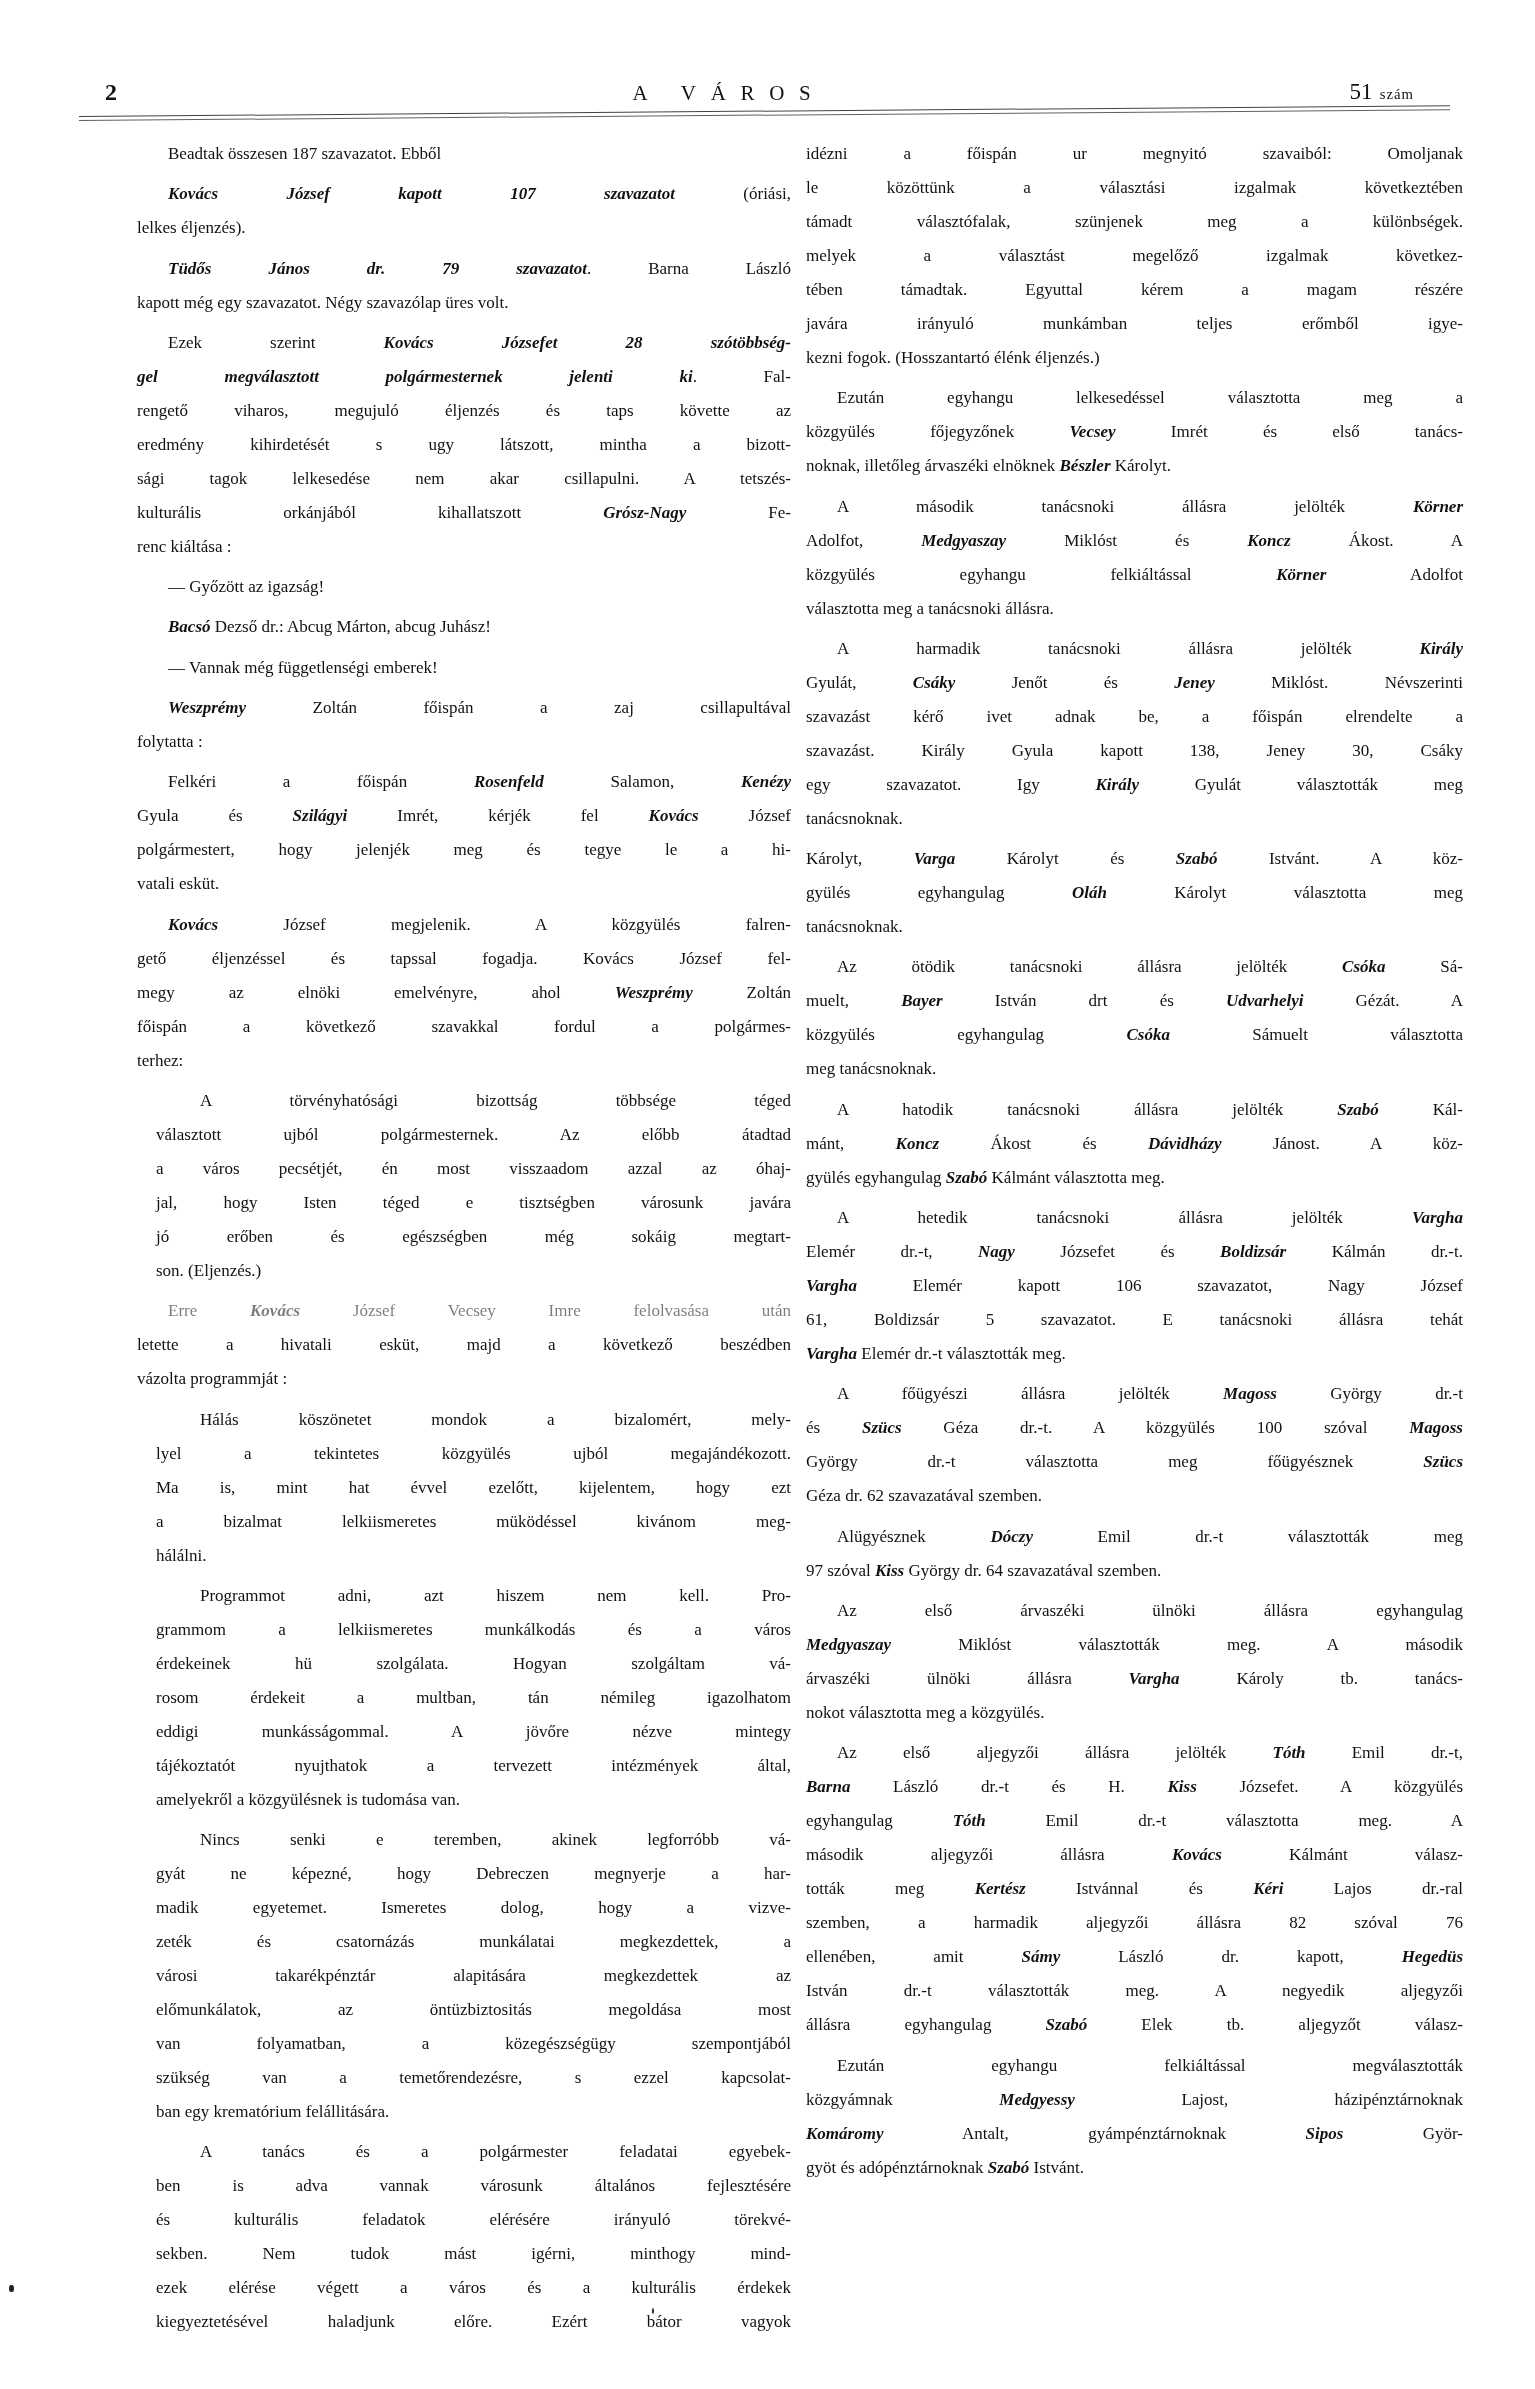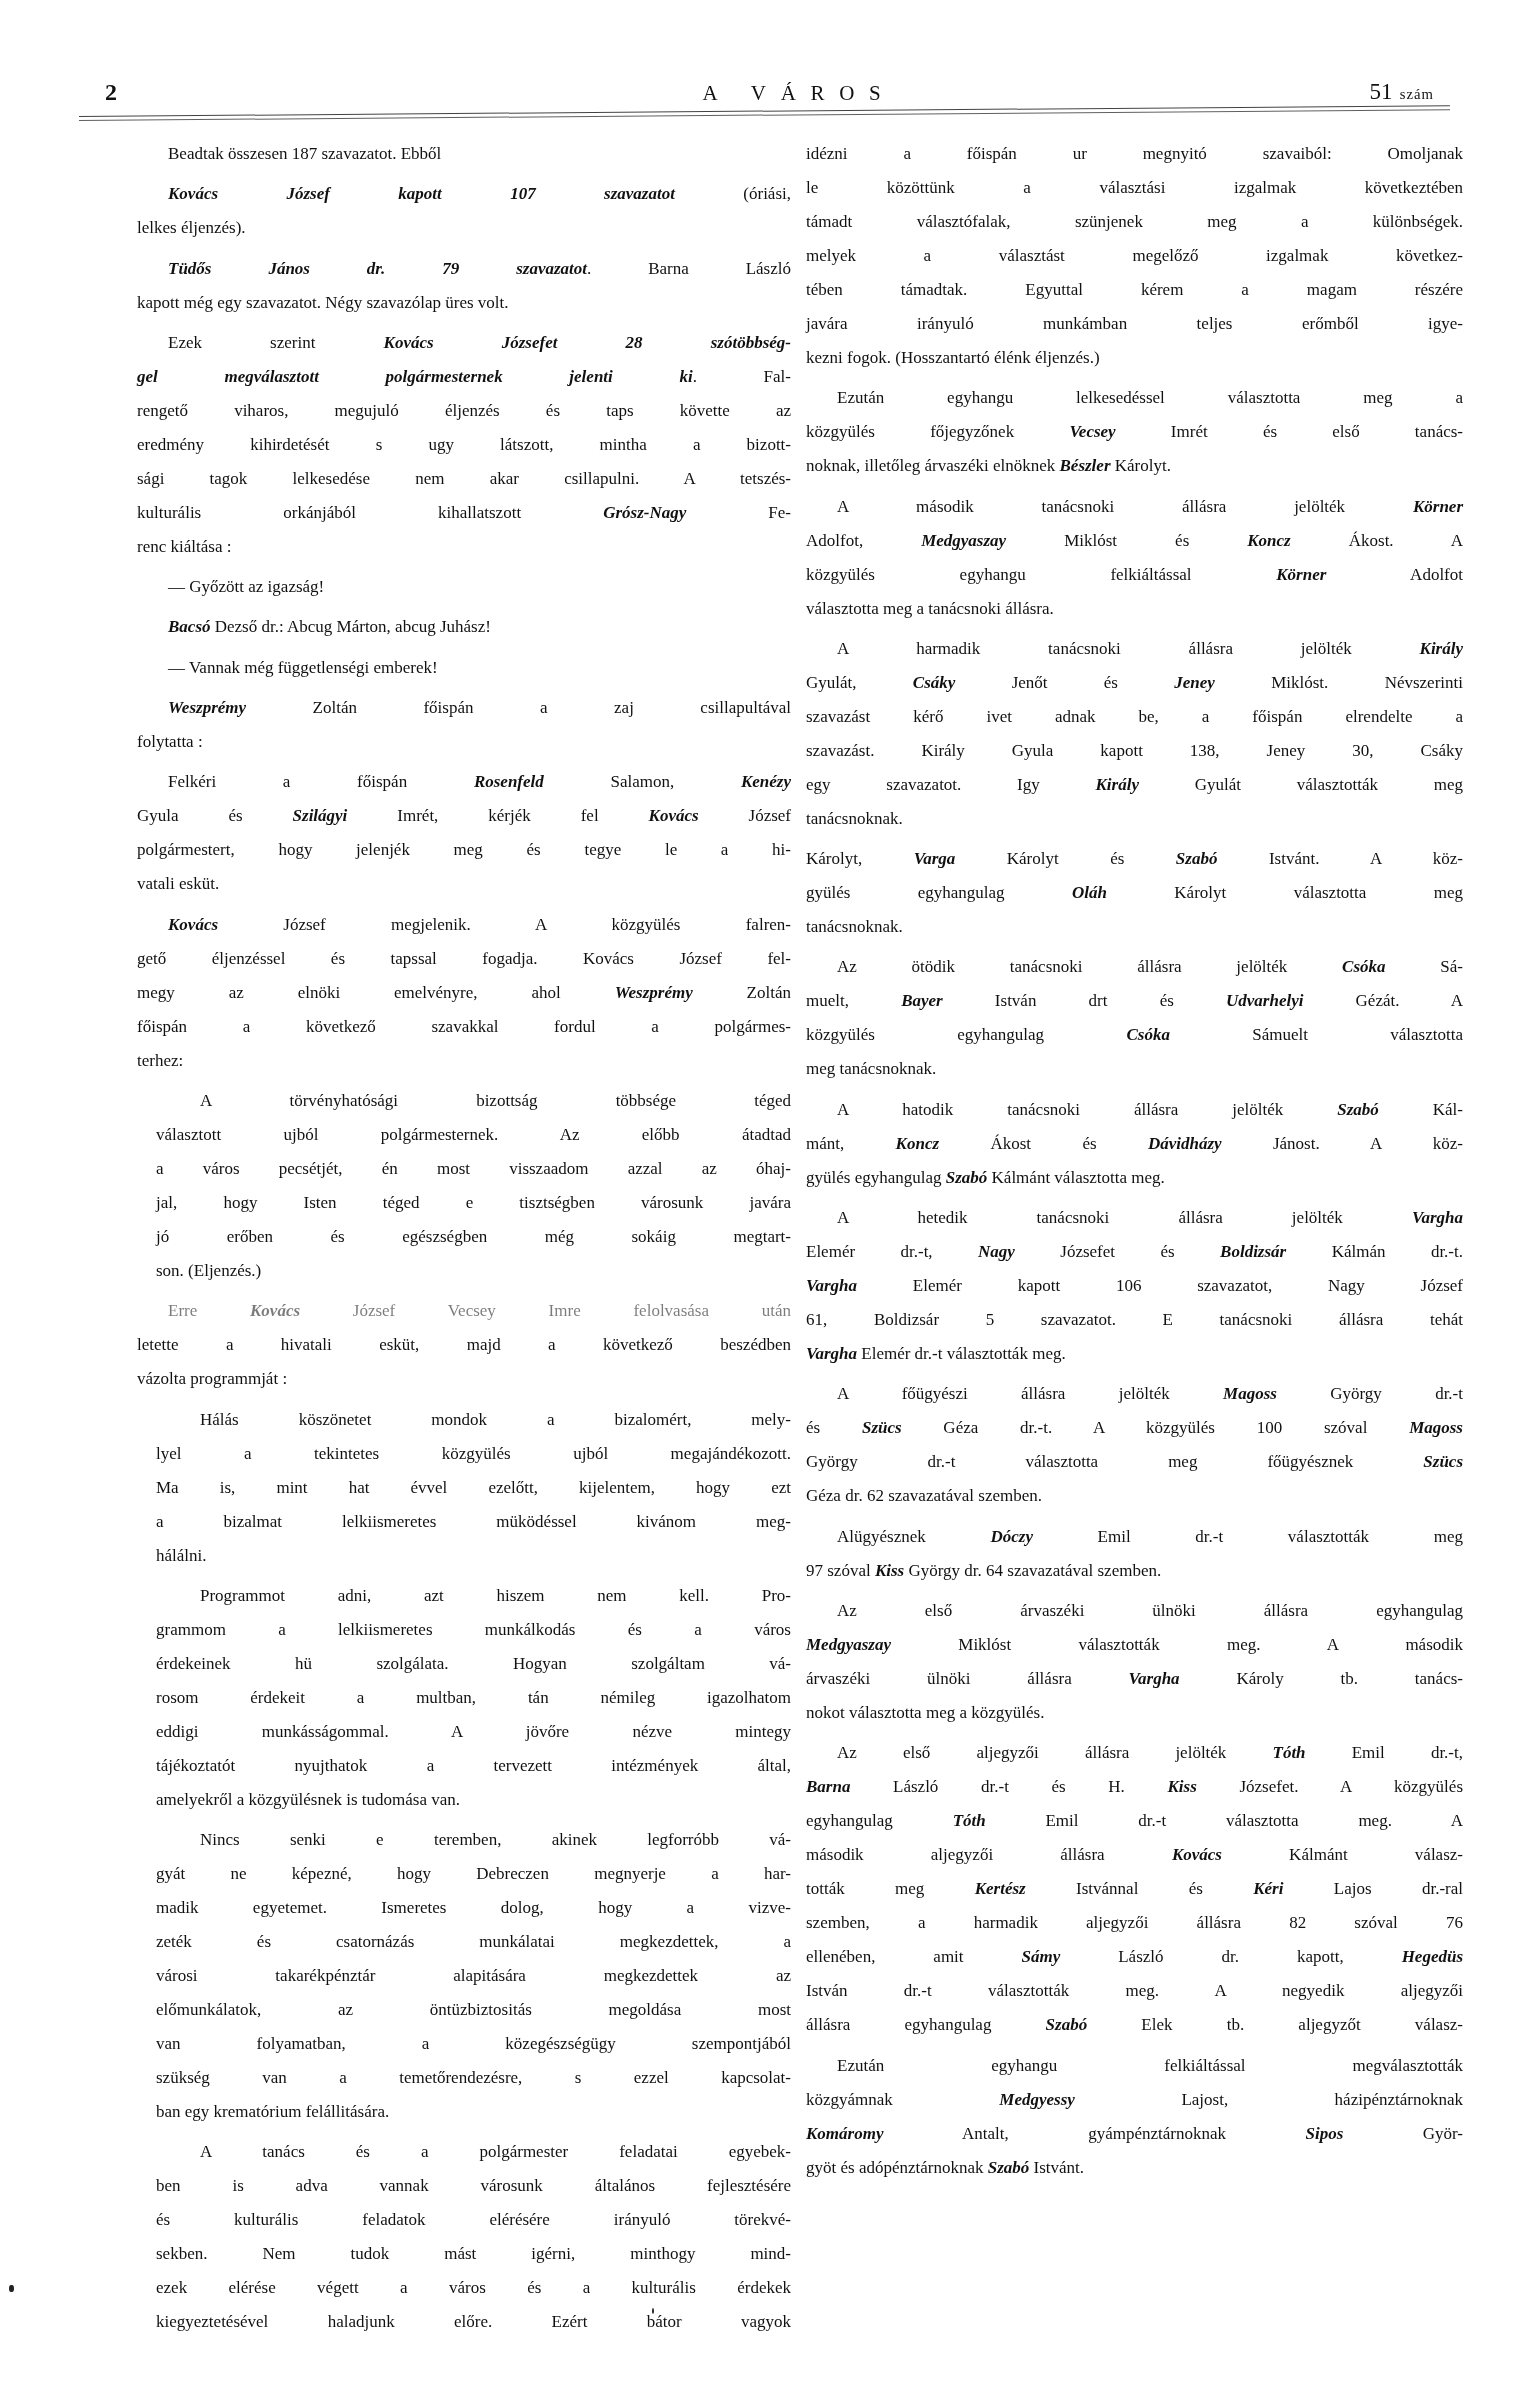--- a/index.html
+++ b/index.html
@@ -5,22 +5,22 @@
   html, body { margin: 0; padding: 0; background: #ffffff; }
   body {
     width: 1536px; height: 2389px; position: relative; overflow: hidden;
     font-family: "Liberation Serif", "DejaVu Serif", serif;
     color: #111111;
   }
   .header {
     position: absolute; left: 79px; top: 79px; width: 1371px; height: 37px;
   }
   .header .pagenum { position: absolute; left: 26px; top: 0; font-size: 24px; font-weight: bold; }
-  .header .title { position: absolute; left: 720px; top: 2.1px; transform: translateX(-50%); font-size: 21px; letter-spacing: 14.7px; }
-  .header .issue { position: absolute; right: 16px; top: 0; font-size: 23px; }
+  .header .title { position: absolute; left: 650px; top: 2.1px; transform: translateX(-50%); font-size: 21px; letter-spacing: 14.7px; }
+  .header .issue { position: absolute; right: 36px; top: 0; font-size: 23px; }
   .header .issue .small { font-size: 14.7px; letter-spacing: 1px; margin-left: 7.3px; }
   .rule {
     position: absolute; left: 79px; top: 116px; width: 1371px; height: 3.1px;
     border-top: 1.6px solid #222; border-bottom: 1px solid #444;
     transform: rotate(-0.45deg); transform-origin: left center; opacity: 0.85;
   }
   .column {
     position: absolute; top: 137px; width: 654px;
     font-size: 17px; line-height: 34px;
   }

